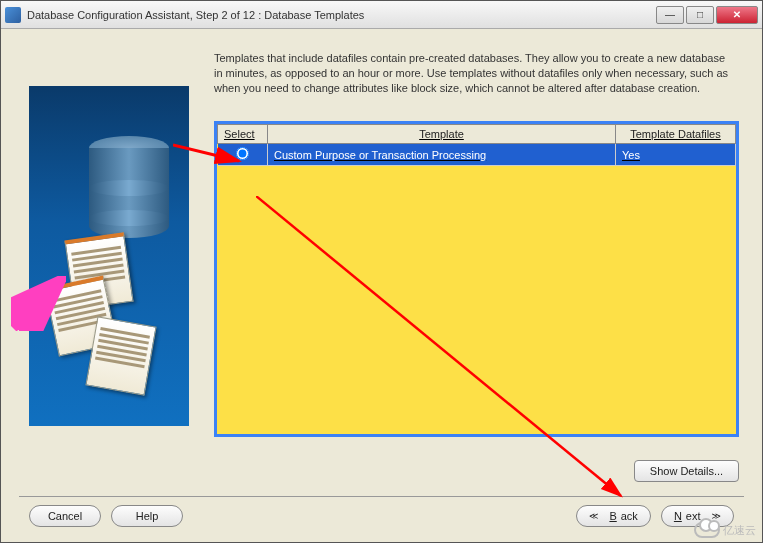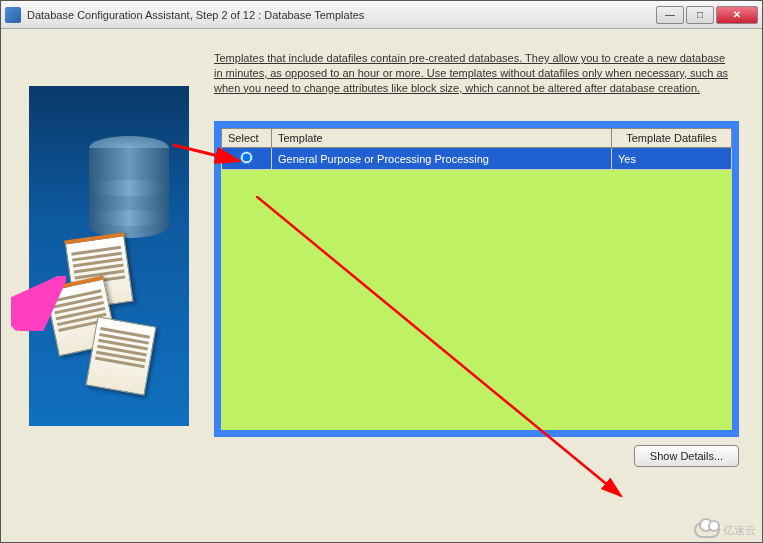--- a/index.html
+++ b/index.html
@@ -21,33 +21,33 @@
 .db-cyl { position: absolute; left: 60px; top: 50px; width: 80px; height: 110px; }
 .db-cyl .top { width: 80px; height: 24px; background: radial-gradient(ellipse at center,#7fa8c9,#4a7aa0); border-radius: 50%; }
 .db-cyl .body { width: 80px; height: 90px; background: linear-gradient(to right,#2d5a80,#6a9ac0,#2d5a80); margin-top: -12px; border-bottom-left-radius: 40px 12px; border-bottom-right-radius: 40px 12px; }
 .db-cyl .band { position: absolute; width: 80px; height: 16px; border-radius: 50%; background: linear-gradient(to right,#2d5a80,#7aaad0,#2d5a80); }
 .paper { position: absolute; width: 60px; height: 70px; background: linear-gradient(#fff,#f0ead6); border: 1px solid #998; box-shadow: 2px 2px 4px rgba(0,0,0,.4); padding: 6px 4px; }
 .paper .line { height: 3px; background: #a89878; margin: 3px 0; }
 .p1 { left: 40px; top: 150px; transform: rotate(-8deg); border-top: 4px solid #d97a2a; }
 .p2 { left: 22px; top: 195px; transform: rotate(-12deg); border-top: 4px solid #d97a2a; }
 .p3 { left: 62px; top: 235px; transform: rotate(10deg); }
 
-.desc { position: absolute; left: 195px; top: 10px; right: 13px; color: #333; line-height: 1.35; text-decoration: underline; }
+.desc { position: absolute; left: 195px; top: 10px; right: 13px; color: #333; line-height: 1.35; }
 
-.table-wrap { position: absolute; left: 195px; top: 80px; right: 5px; bottom: 50px; border: 7px solid #3b82f6; background: #bef264; }
+.table-wrap { position: absolute; left: 195px; top: 80px; right: 5px; bottom: 50px; border: 3px solid #3b82f6; background: #fde047; text-decoration: underline; }
 table { width: 100%; border-collapse: collapse; }
-th { background: #ece9d8; border: 1px solid #888; padding: 3px 6px; text-align: left; font-weight: normal; color: #222; }
+th { background: #ece9d8; border: 1px solid #888; padding: 3px 6px; text-align: center; font-weight: normal; color: #222; }
 th:first-child { width: 50px; text-align: left; }
 th:last-child { width: 120px; text-align: center; }
 td { border-right: 1px solid #ccc; border-bottom: 1px solid #ccc; padding: 3px 6px; text-align: left; color: #222; }
 td:first-child { text-align: center; }
 td:last-child { text-align: left; }
 tr.selected td { background: #2060d0; color: #fff; }
 
-.show-details { position: absolute; right: 5px; bottom: 20px; }
+.show-details { position: absolute; right: 5px; bottom: 5px; }
 
 .bottom-bar { position: absolute; left: 18px; right: 18px; bottom: 12px; height: 34px; border-top: 1px solid #999; padding-top: 8px; display: flex; }
 .bottom-left { display: flex; gap: 10px; margin-left: 10px; }
 .bottom-right { margin-left: auto; display: flex; gap: 10px; margin-right: 10px; }
 
 .btn { min-width: 72px; height: 22px; padding: 0 12px; border: 1px solid #888; border-radius: 11px; background: linear-gradient(#fdfdfd,#e4e4e4); cursor: pointer; display: inline-flex; align-items: center; justify-content: center; gap: 4px; color: #222; }
 .sq-btn { border-radius: 4px; min-width: 105px; }
 .chev { font-size: 9px; }
 
 .arrow { position: absolute; pointer-events: none; }
@@ -119,30 +119,41 @@
         <thead>
           <tr>
             <th>Select</th>
             <th>Template</th>
             <th>Template Datafiles</th>
           </tr>
         </thead>
         <tbody>
           <tr class="selected">
             <td><input type="radio" name="tpl" checked="" style=""></td>
-            <td>General Purpose or Processing Processing</td>
+            <td>Custom Purpose or Transaction Processing</td>
             <td>Yes</td>
           </tr>
         </tbody>
       </table>
     </div>
 
     <button class="btn sq-btn show-details">Show Details...</button>
   </div>
 
+  <div class="bottom-bar">
+    <div class="bottom-left">
+      <button class="btn">Cancel</button>
+      <button class="btn">Help</button>
+    </div>
+    <div class="bottom-right">
+      <button class="btn"><span class="chev">≪</span>&nbsp;<span class="underline-char">B</span><span>ack</span></button>
+      <button class="btn"><span class="underline-char">N</span><span>ext</span>&nbsp;<span class="chev">≫</span></button>
+
+    </div>
+  </div>
 
   <svg class="arrow arrow-red1" viewBox="0 0 75 25">
     <defs>
         <marker id="ah1" markerWidth="10" markerHeight="10" refX="8" refY="3" orient="auto">
           <path d="M0,0 L0,6 L9,3 z" fill="#ff0000"></path>
         </marker>
       </defs>
     <line x1="0" y1="4" x2="66" y2="20" stroke="#ff0000" stroke-width="3" marker-end="url(#ah1)"></line>
   </svg>
   <svg class="arrow arrow-red2" viewBox="0 0 375 310">

